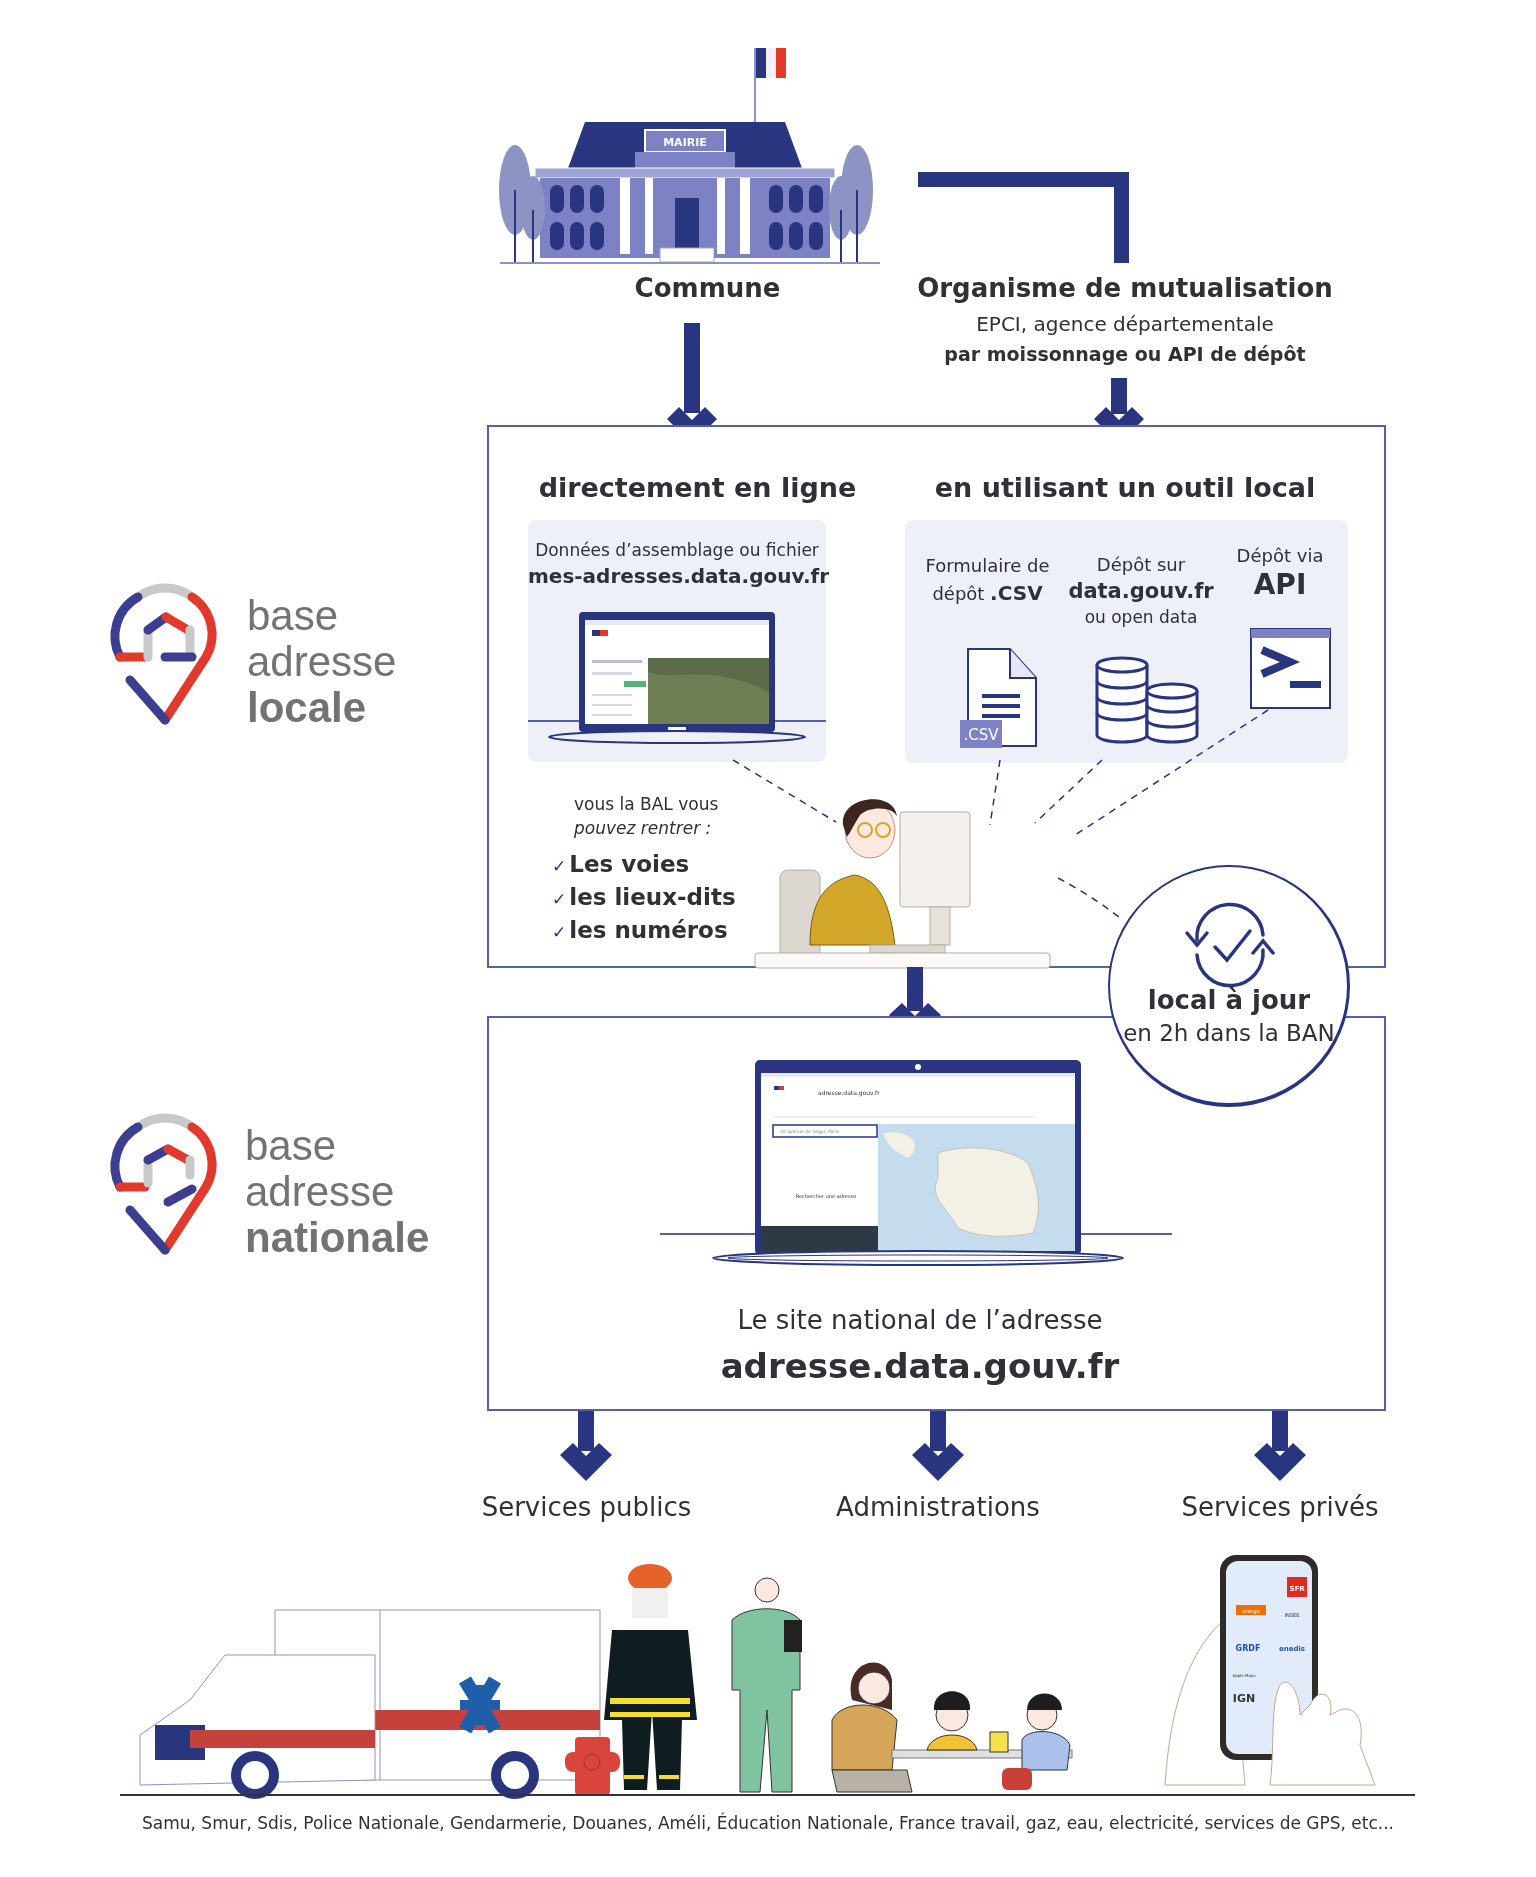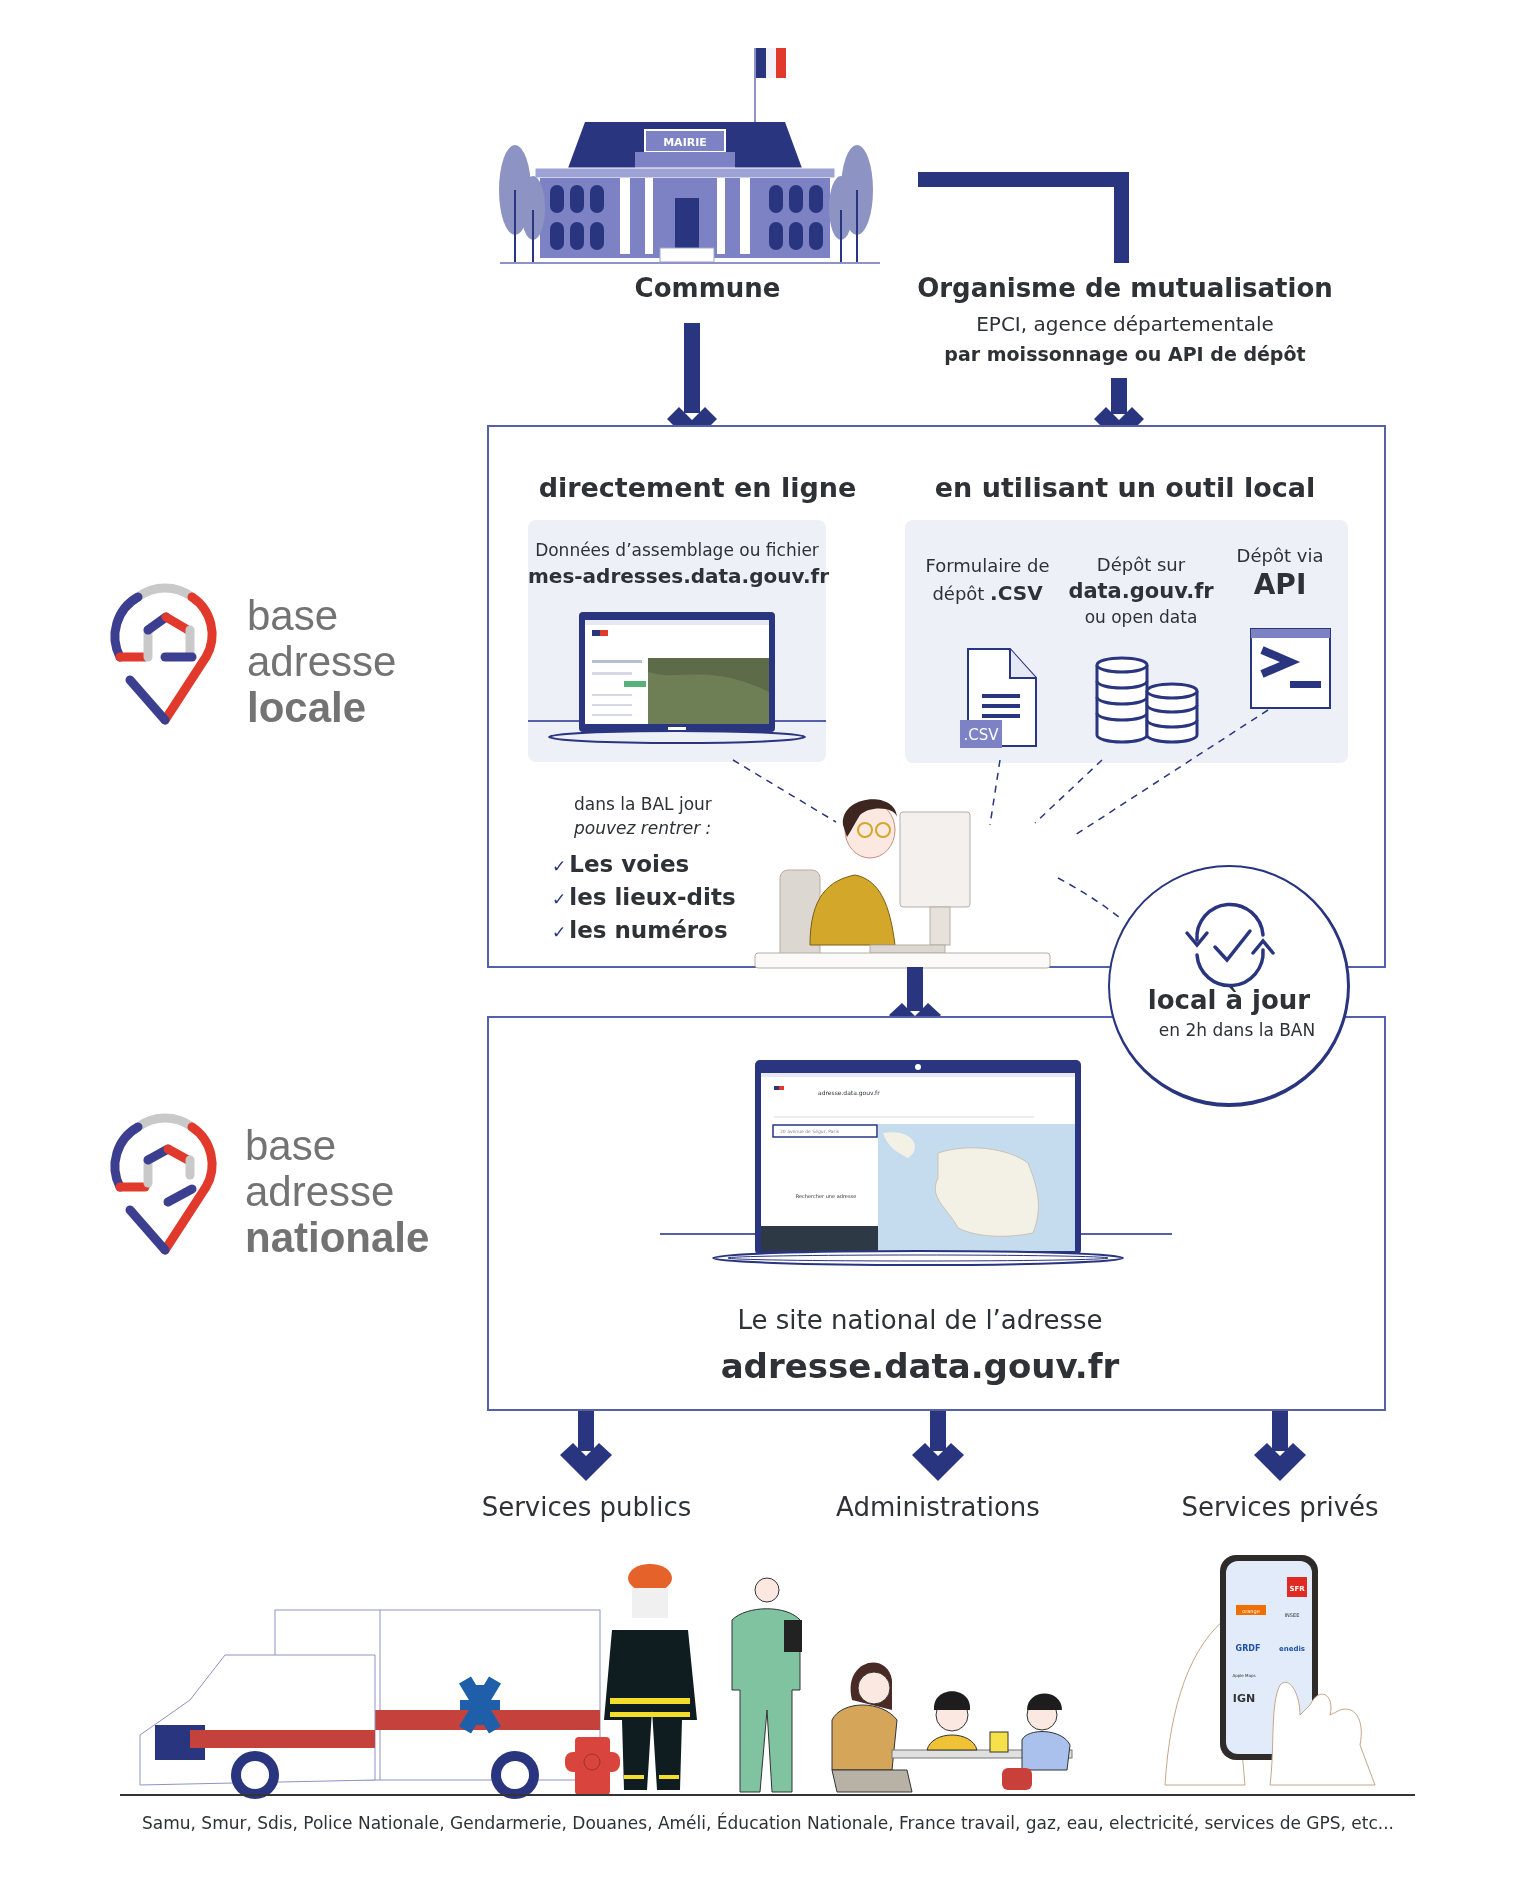--- a/index.html
+++ b/index.html
@@ -184,21 +184,21 @@
     <line x1="733" y1="760" x2="836" y2="822"></line>
     <line x1="1000" y1="760" x2="990" y2="825"></line>
     <line x1="1102" y1="760" x2="1035" y2="823"></line>
     <line x1="1268" y1="710" x2="1072" y2="837"></line>
     <path d="M1058,878 C1090,895 1110,910 1120,918"></path>
     <path d="M1142,1055 C1130,1080 1120,1100 1110,1110"></path>
   </g>
   <path d="M1105,1093 L1110,1110 L1130,1102" fill="none" stroke="#2a3580" stroke-width="1.5"></path>
 </svg>
 
-<div class="txt" style="left:574px;top:794px;text-align:left;font-size:17px;">dans la BAL jour</div>
+<div class="txt" style="left:574px;top:794px;text-align:left;font-size:17px;">vous la BAL vous</div>
 <div class="txt" style="left:574px;top:818px;text-align:center;font-size:17px;font-style:italic;">pouvez rentrer :</div>
 <div class="abs" style="left:552px;top:849px;">
   <span class="check-item"><span class="ck">✓</span><span>Les voies</span></span>
   <span class="check-item"><span class="ck">✓</span><span>les lieux-dits</span></span>
   <span class="check-item"><span class="ck">✓</span><span>les numéros</span></span>
 </div>
 
 <svg style="left:755px;top:785px;" width="300" height="185">
   <rect x="25" y="85" width="40" height="95" rx="8" fill="#ddd7d1" stroke="#b5ada6"></rect>
   <path d="M55,160 C55,110 75,95 100,90 C125,95 135,120 140,160 Z" fill="#d3a72a" stroke="#7a5c14"></path>
@@ -248,21 +248,21 @@
   <svg style="left:65px;top:28px;" width="110" height="100">
     <g fill="none" stroke="#2a3580" stroke-width="3.5" stroke-linecap="round">
       <path d="M22,45 A33,33 0 0 1 88,40"></path>
       <path d="M88,55 A33,33 0 0 1 22,60"></path>
       <path d="M12,38 L22,50 L32,38"></path>
       <path d="M78,58 L88,46 L98,58"></path>
       <path d="M40,52 L52,65 L75,36"></path>
     </g>
   </svg>
   <div class="txt bold" style="left:0;top:118px;width:238px;font-size:26px;">local à jour</div>
-  <div class="txt" style="left:8px;top:153px;width:238px;font-size:17px;">en 2h dans la BAN</div>
+  <div class="txt" style="left:0;top:153px;width:238px;font-size:23px;">en 2h dans la BAN</div>
 </div>
 
 <div class="abs" style="left:110px;top:1115px;width:340px;height:150px;">
   <svg width="110" height="145" style="left:0;top:0;">
     <g fill="none" stroke-linecap="round" stroke-width="9">
       <path d="M28,12 A45,45 0 0 1 82,12" stroke="#c9c9c9"></path>
       <path d="M28,12 A45,45 0 0 0 10,72" stroke="#3c3f8f"></path>
       <path d="M82,12 A45,45 0 0 1 96,72 L55,135" stroke="#e1392b"></path>
       <path d="M20,95 L55,135" stroke="#3c3f8f"></path>
       <line x1="10" y1="72" x2="35" y2="72" stroke="#e1392b"></line>

